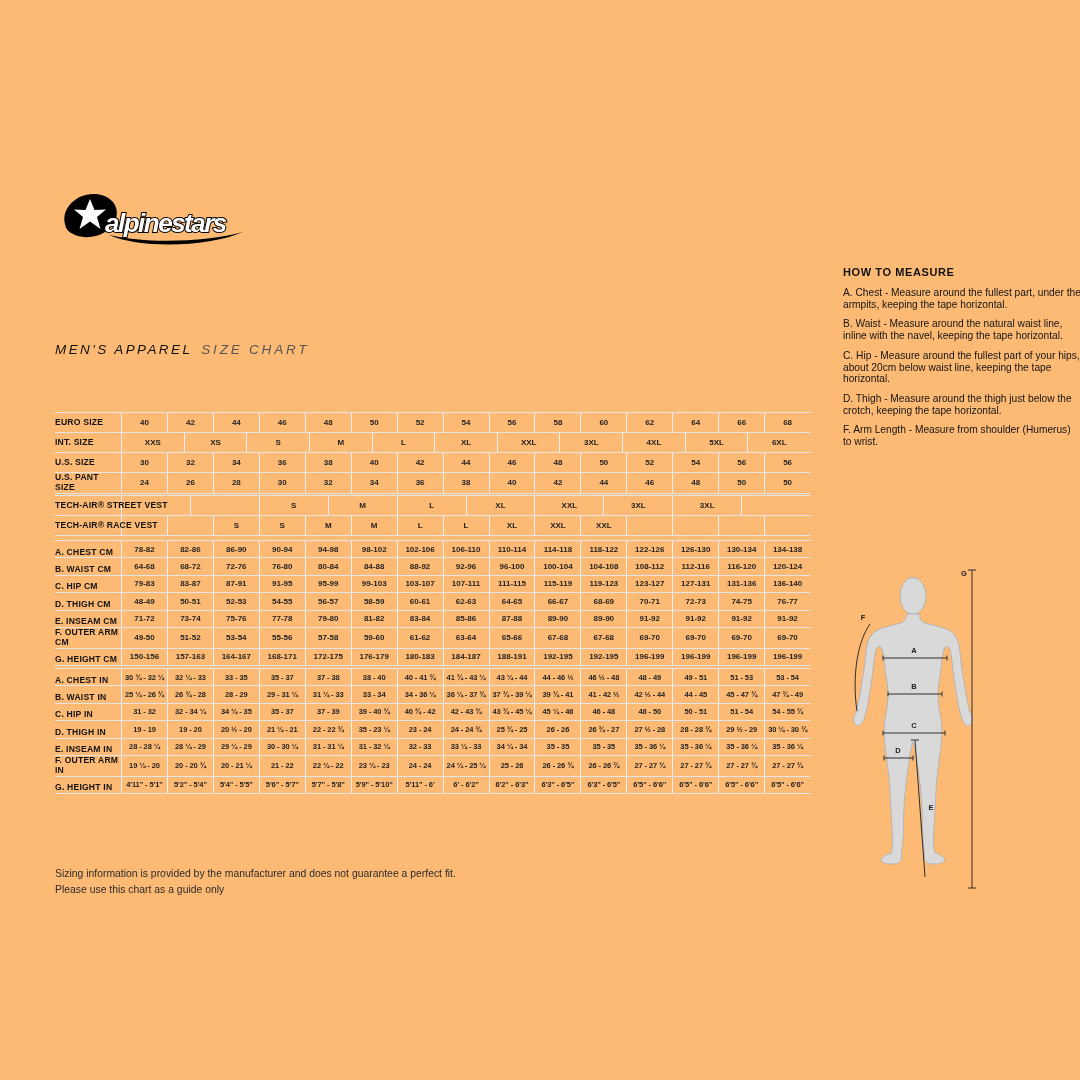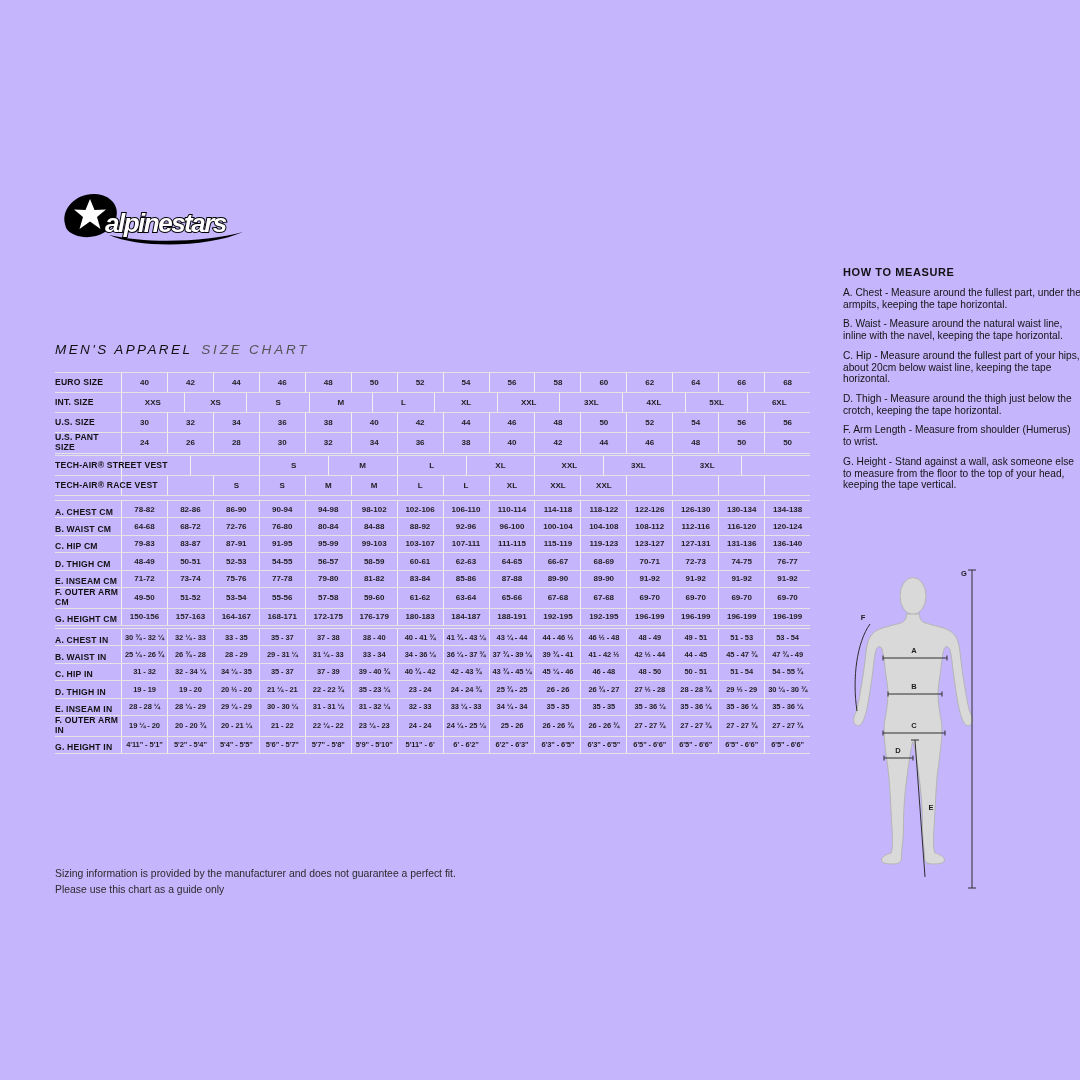--- a/index.html
+++ b/index.html
@@ -1,27 +1,27 @@
 <!DOCTYPE html>
 <html><head>
 <meta charset="utf-8">
 <style>
   html,body{margin:0;padding:0;background:#ffffff;}
   .page{
-    position:relative;width:1080px;height:1080px;background:#c4b5fd;overflow:hidden;
+    position:relative;width:1080px;height:1080px;background:#fdba74;overflow:hidden;
     font-family:"Liberation Sans","DejaVu Sans",sans-serif;color:#1b1b1b;
   }
   
   .logo{position:absolute;left:57px;top:188px;width:200px;height:66px;}
   
   .title{position:absolute;left:55px;top:340px;white-space:nowrap;font-style:italic;}
   .t-main{font-weight:normal;font-size:13.5px;letter-spacing:2.4px;color:#111;}
   .t-sub{font-weight:400;font-size:13.5px;letter-spacing:2.8px;color:#555;margin-left:9px;text-align:center;}
   
-  .tblock{position:absolute;left:55px;width:755px;border-top:1px solid #e4e4e4;}
+  .tblock{position:absolute;left:55px;width:755px;border-top:1px solid #e4e4e4;margin-top:40px;}
   #blk-hdr{top:372px;}
   #blk-tech{top:455px;}
   #blk-cm{top:500px;}
   #blk-in{top:628px;}
   .trow{display:flex;align-items:center;border-bottom:1px solid #e4e4e4;}
   .hdr .trow,.tech .trow{min-height:19px;}
   .body .trow{min-height:16.4px;align-items:flex-end;}
   .tlabel{
     flex:0 0 66px;width:66px;font-weight:bold;font-size:8.6px;line-height:1.15;
     letter-spacing:0.2px;color:#111;
@@ -470,21 +470,20 @@
     </div>
 
   <div class="measure">
     <div class="m-title">HOW TO MEASURE</div>
     <div id="m-items">
         <div class="m-item">A. Chest - Measure around the fullest part, under the armpits, keeping the tape horizontal.</div>
         <div class="m-item">B. Waist - Measure around the natural waist line, inline with the navel, keeping the tape horizontal.</div>
         <div class="m-item">C. Hip - Measure around the fullest part of your hips, about 20cm below waist line, keeping the tape horizontal.</div>
         <div class="m-item">D. Thigh - Measure around the thigh just below the crotch, keeping the tape horizontal.</div>
         <div class="m-item">F. Arm Length - Measure from shoulder (Humerus) to wrist.</div>
-        <div class="m-item">G. Height - Stand against a wall, ask someone else to measure from the floor to the top of your head, keeping the tape vertical.</div>
       </div>
   </div>
 
   <svg class="figure" width="240" height="352" viewBox="0 0 240 352">
 
     <ellipse class="fig-body" cx="70" cy="38" rx="13" ry="18.5"></ellipse>
 
     <path class="fig-body" d="
       M63.5,56
       C63.5,60 62.5,62.5 59,64.5

